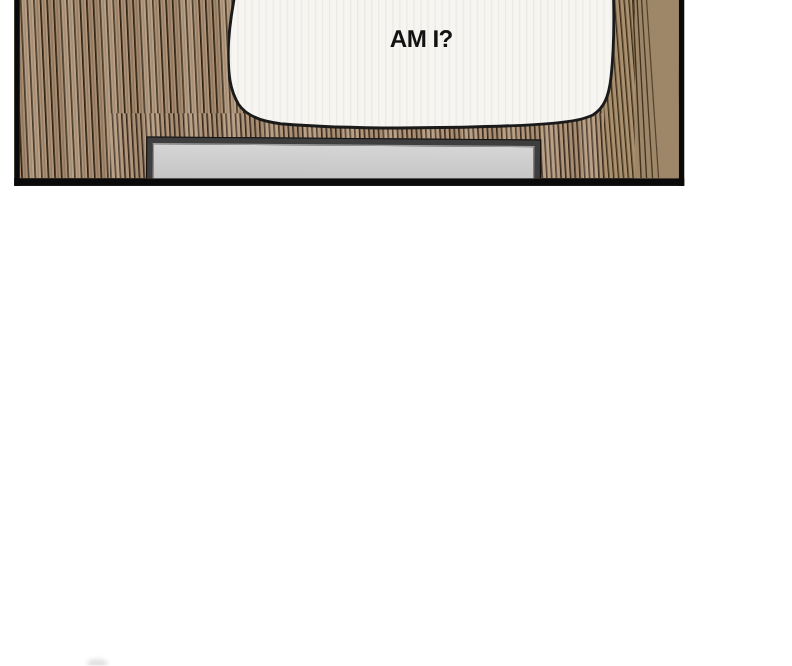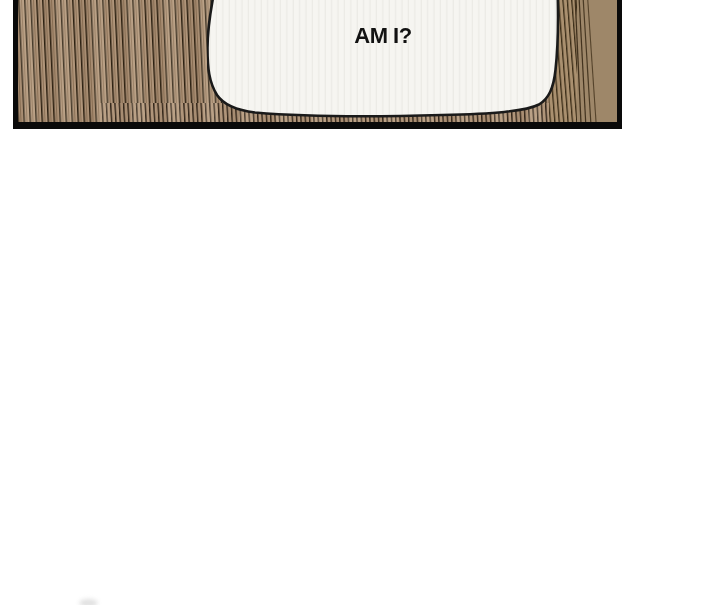--- a/index.html
+++ b/index.html
@@ -1,17 +1,17 @@
 <!DOCTYPE html>
 <html><head>
 <meta charset="utf-8">
 <style>
 html,body{margin:0;padding:0;}
 body{width:720px;height:605px;background:#ffffff;font-family:"Liberation Sans",sans-serif;position:relative;overflow:hidden;}
-.panel{position:absolute;left:13px;top:0;width:609px;height:129px;box-sizing:border-box;
+.panel{position:absolute;left:13px;top:0;width:609px;height:169px;box-sizing:border-box;
   border-left:5px solid #0a0a0a;border-right:5px solid #0a0a0a;border-bottom:7px solid #0a0a0a;
   background:#b3987a;overflow:hidden;}
 .wood{position:absolute;left:0;top:0;}
 .cornerlines{position:absolute;left:531px;top:0;}
 .wall{position:absolute;left:559px;top:0;width:45px;height:169px;background:#9e8769;}
 .tv{position:absolute;left:115px;top:124px;width:359px;height:50px;background:#3e3e3e;border:1px solid #121212;box-sizing:border-box;transform:rotate(0.45deg);transform-origin:0 0;}
 .tvin{position:absolute;left:5px;top:5px;right:5px;bottom:0;background:linear-gradient(#d5d5d5,#bfbfbf);border-top:1px solid #9a9a9a;border-left:1px solid #9a9a9a;border-right:1px solid #8a8a8a;}
 .smudge{position:absolute;left:79px;top:599px;width:19px;height:8px;background:#e1e1e1;border-radius:50%;filter:blur(2px);}
 </style>
 </head>

